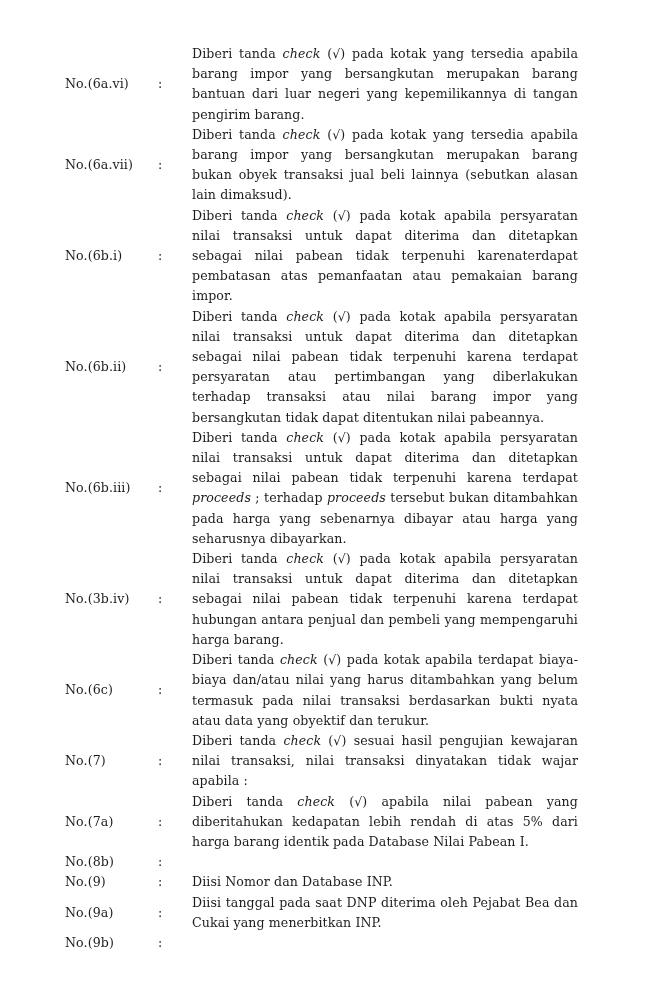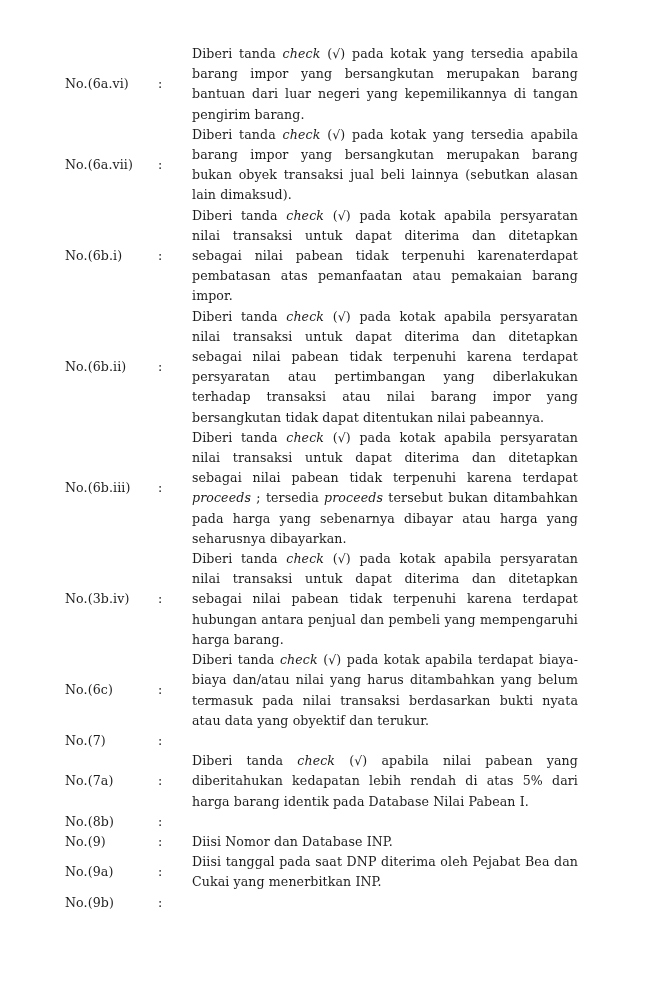--- a/index.html
+++ b/index.html
@@ -69,35 +69,36 @@
         <div class="entry-text"><span>Diberi tanda </span><i>check</i><span> (√) pada kotak apabila persyaratan nilai transaksi untuk dapat diterima dan ditetapkan sebagai nilai pabean tidak terpenuhi karenaterdapat pembatasan atas pemanfaatan atau pemakaian barang impor.</span></div>
       </div>
       <div class="entry">
         <div class="entry-label">No.(6b.ii)</div>
         <div class="entry-colon">:</div>
         <div class="entry-text"><span>Diberi tanda </span><i>check</i><span> (√) pada kotak apabila persyaratan nilai transaksi untuk dapat diterima dan ditetapkan sebagai nilai pabean tidak terpenuhi karena terdapat persyaratan atau pertimbangan yang diberlakukan terhadap transaksi atau nilai barang impor yang bersangkutan tidak dapat ditentukan nilai pabeannya.</span></div>
       </div>
       <div class="entry">
         <div class="entry-label">No.(6b.iii)</div>
         <div class="entry-colon">:</div>
-        <div class="entry-text"><span>Diberi tanda </span><i>check</i><span> (√) pada kotak apabila persyaratan nilai transaksi untuk dapat diterima dan ditetapkan sebagai nilai pabean tidak terpenuhi karena terdapat </span><i>proceeds</i><span> ; tersedia </span><i>proceeds</i><span> tersebut bukan ditambahkan pada harga yang sebenarnya dibayar atau harga yang seharusnya dibayarkan.</span></div>
+        <div class="entry-text"><span>Diberi tanda </span><i>check</i><span> (√) pada kotak apabila persyaratan nilai transaksi untuk dapat diterima dan ditetapkan sebagai nilai pabean tidak terpenuhi karena terdapat </span><i>proceeds</i><span> ; terhadap </span><i>proceeds</i><span> tersebut bukan ditambahkan pada harga yang sebenarnya dibayar atau harga yang seharusnya dibayarkan.</span></div>
       </div>
       <div class="entry">
         <div class="entry-label">No.(3b.iv)</div>
         <div class="entry-colon">:</div>
         <div class="entry-text"><span>Diberi tanda </span><i>check</i><span> (√) pada kotak apabila persyaratan nilai transaksi untuk dapat diterima dan ditetapkan sebagai nilai pabean tidak terpenuhi karena terdapat hubungan antara penjual dan pembeli yang mempengaruhi harga barang.</span></div>
       </div>
       <div class="entry">
         <div class="entry-label">No.(6c)</div>
         <div class="entry-colon">:</div>
         <div class="entry-text"><span>Diberi tanda </span><i>check</i><span> (√) pada kotak apabila terdapat biaya-biaya dan/atau nilai yang harus ditambahkan yang belum termasuk pada nilai transaksi berdasarkan bukti nyata atau data yang obyektif dan terukur.</span></div>
       </div>
       <div class="entry">
         <div class="entry-label">No.(7)</div>
         <div class="entry-colon">:</div>
+        <div class="entry-text"><span>Diberi tanda </span><i>check</i><span> (√) sesuai hasil pengujian kewajaran nilai transaksi, nilai transaksi dinyatakan tidak wajar apabila :</span></div>
       </div>
       <div class="entry">
         <div class="entry-label">No.(7a)</div>
         <div class="entry-colon">:</div>
         <div class="entry-text"><span>Diberi tanda </span><i>check</i><span> (√)  apabila nilai pabean yang diberitahukan kedapatan lebih rendah di atas 5%  dari harga barang identik pada Database Nilai Pabean I.</span></div>
       </div>
       <div class="entry">
         <div class="entry-label">No.(8b)</div>
         <div class="entry-colon">:</div>
       </div>

